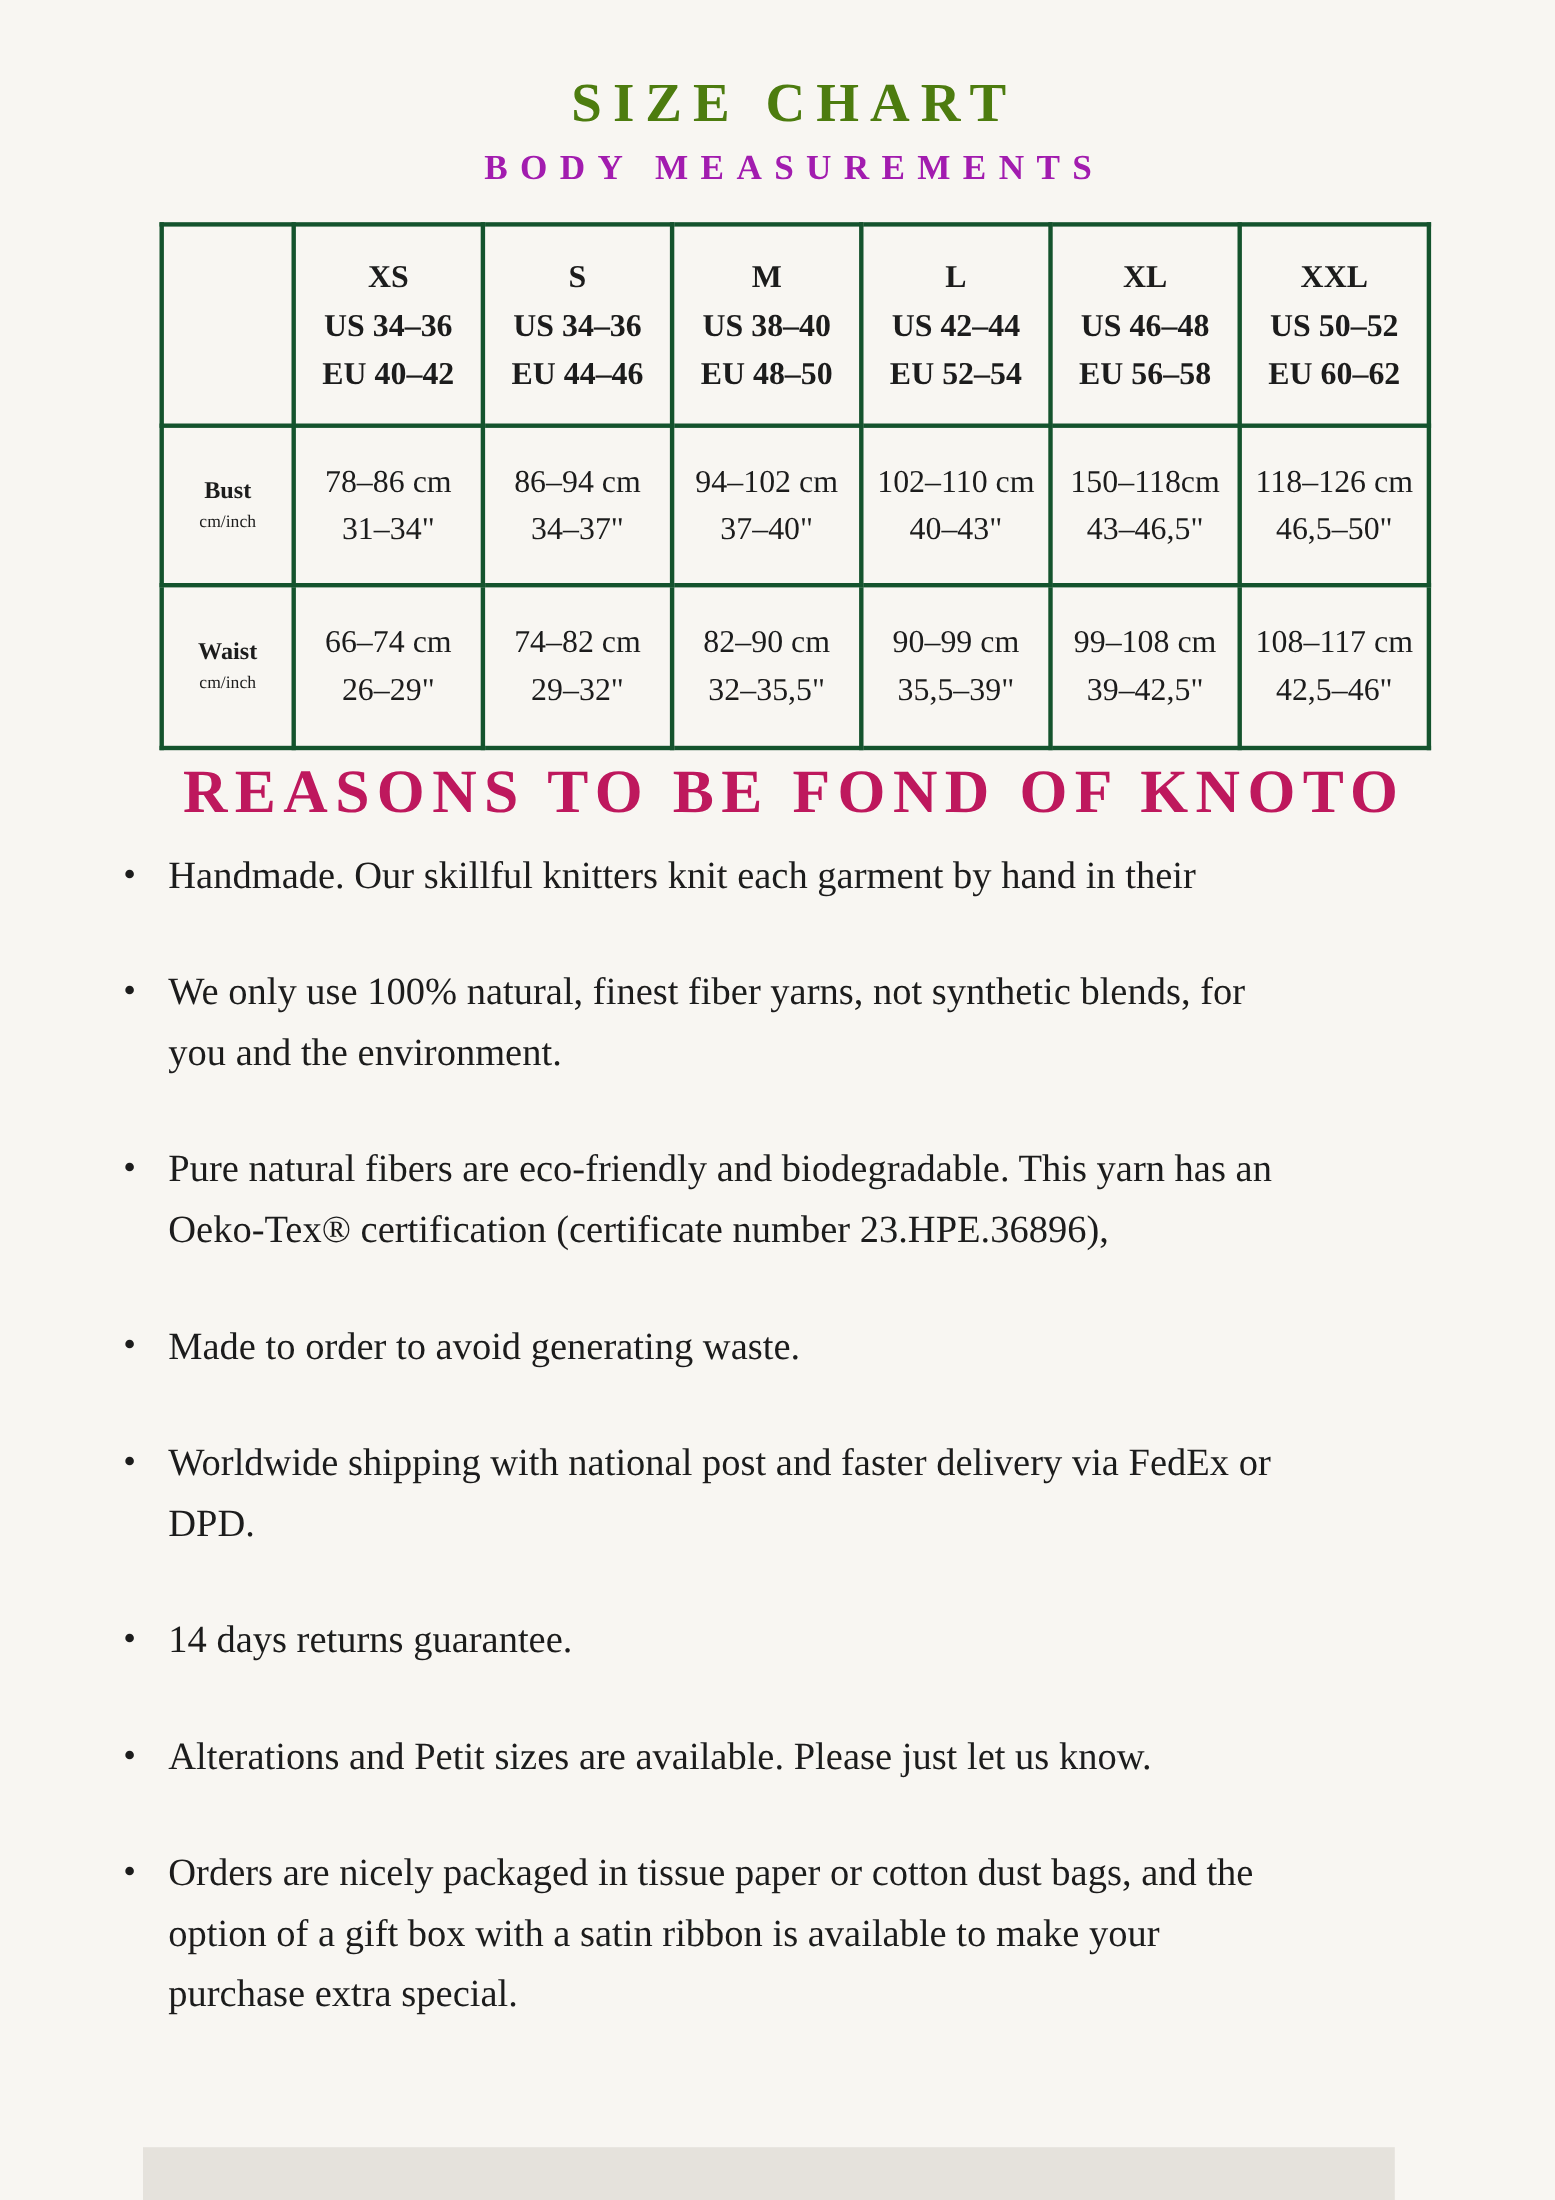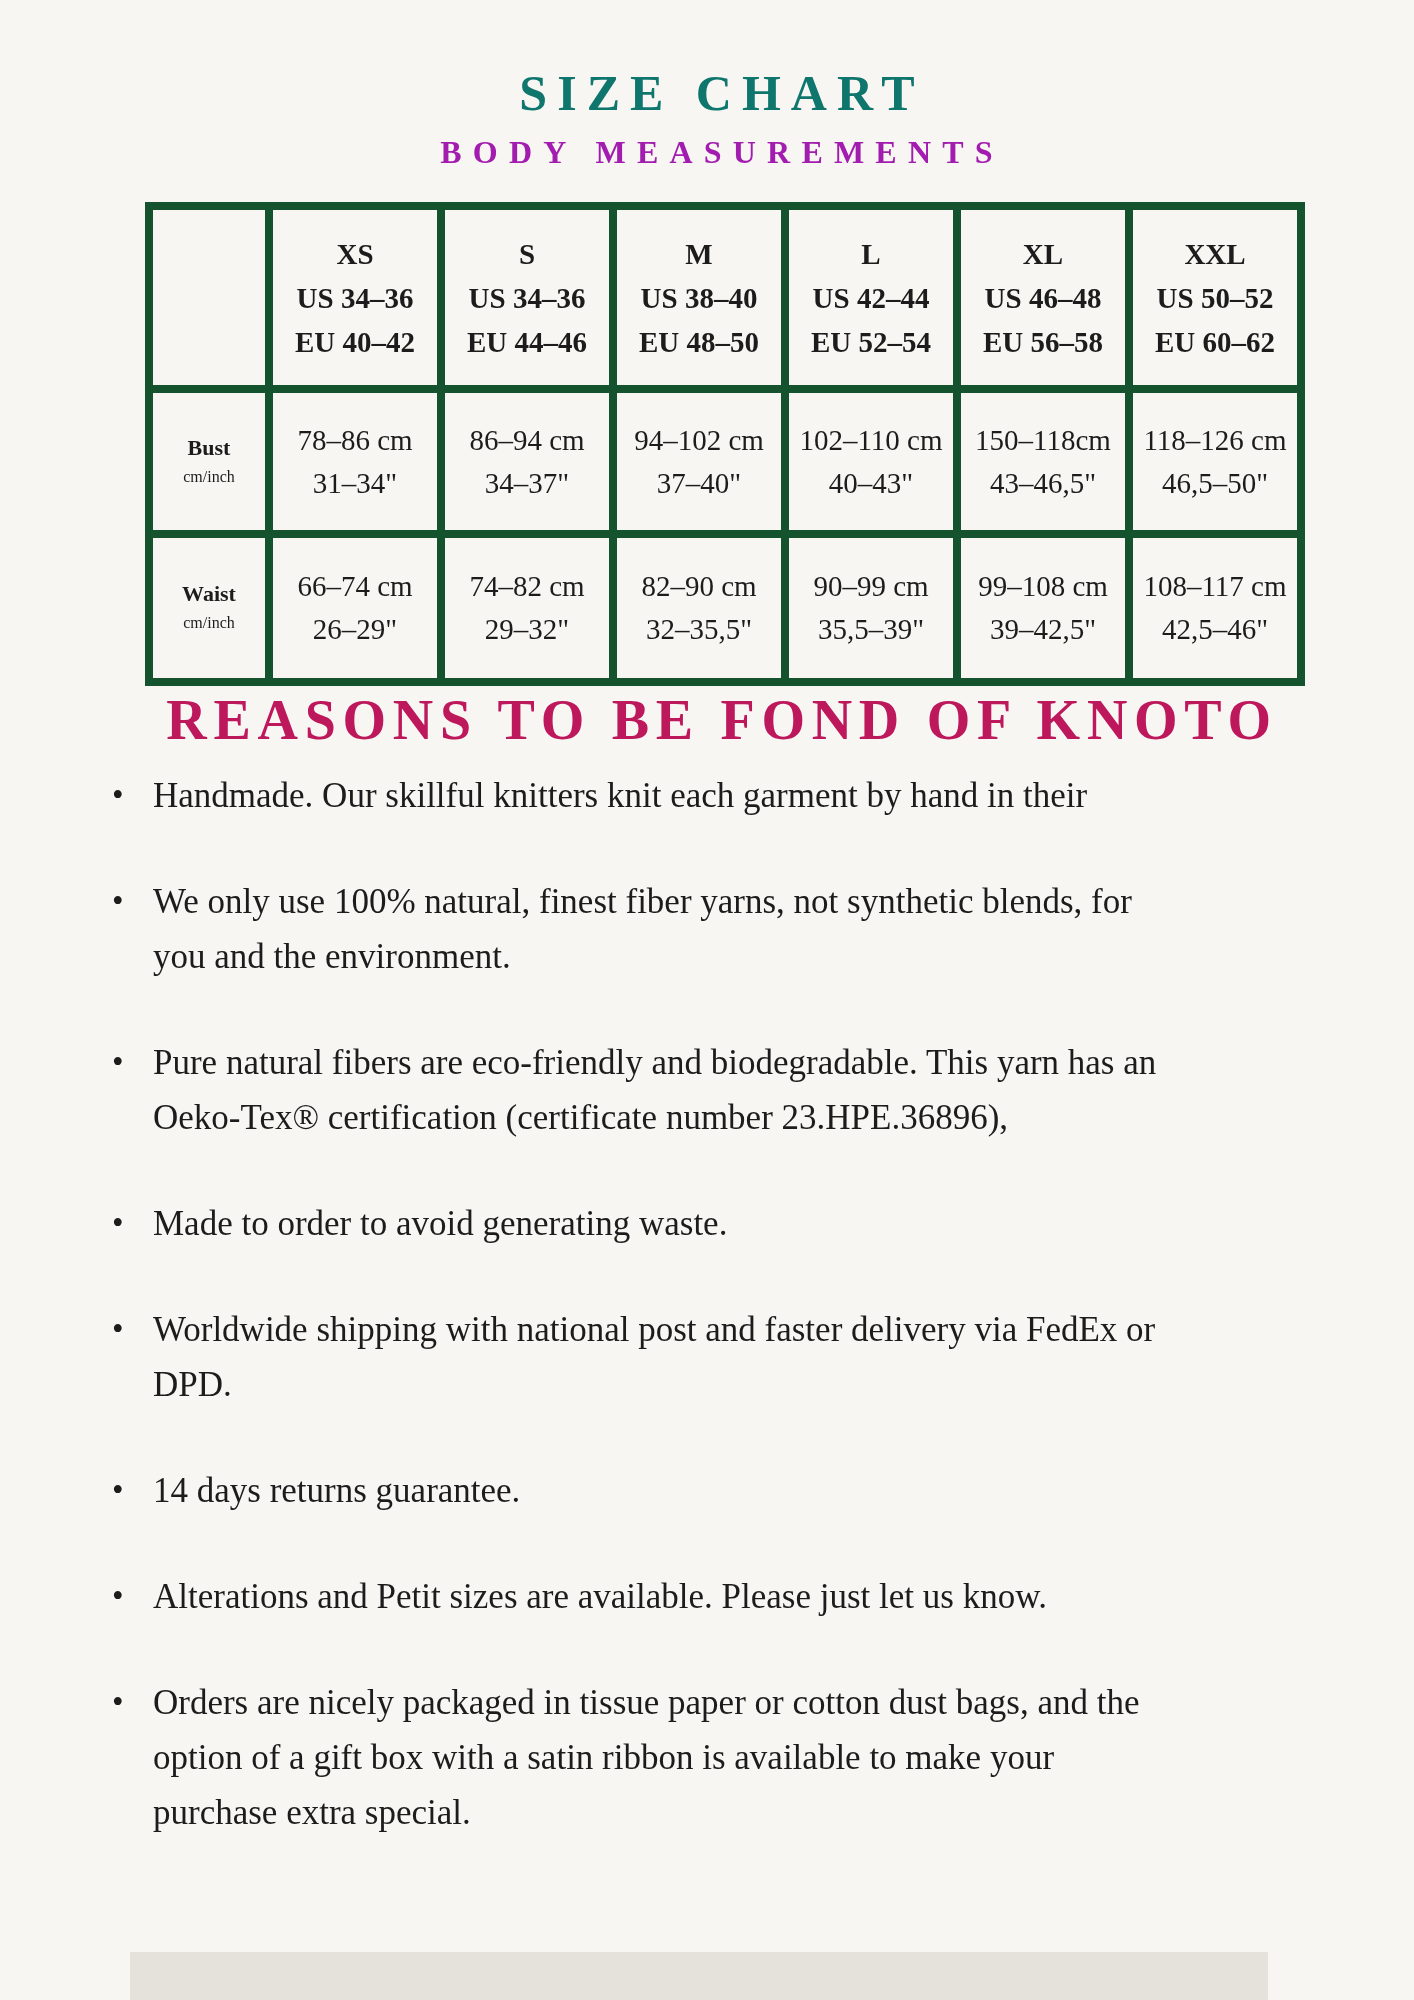--- a/index.html
+++ b/index.html
@@ -16,21 +16,21 @@
 
   
   .title {
     position: absolute;
     top: 68px; left: 146px; width: 1152px;
     margin: 0; margin-right: -0.2em;
     text-align: center;
     font-size: 50px; line-height: 50px;
     font-weight: bold;
     letter-spacing: 0.2em;
-    color: #0f766e;
+    color: #4d7c0f;
   }
   .subtitle {
     position: absolute;
     top: 140px; left: 146px; width: 1152px;
     margin: 0; margin-right: -0.35em;
     text-align: center;
     font-size: 32px; line-height: 24px;
     font-weight: bold;
     letter-spacing: 0.35em;
     color: #a21caf;
@@ -49,21 +49,21 @@
   
   table.size-table {
     position: absolute;
     top: 202px; left: 145px;
     width: 1152px;
     border-collapse: collapse;
     table-layout: fixed;
     background: transparent;
   }
   table.size-table th, table.size-table td {
-    border: 8px solid #14532d;
+    border: 4px solid #14532d;
     text-align: center;
     vertical-align: middle;
     padding: 0;
   }
   tr.head-row    { height: 183px; }
   tr.bust-row    { height: 145px; }
   tr.waist-row   { height: 148px; }
   .col-head { font-weight: bold; font-size: 29px; line-height: 44px; }
   .row-label .rl { font-weight: bold; font-size: 22px; line-height: 29px; }
   .row-label .ru { font-weight: normal; font-size: 16px; line-height: 29px; }

